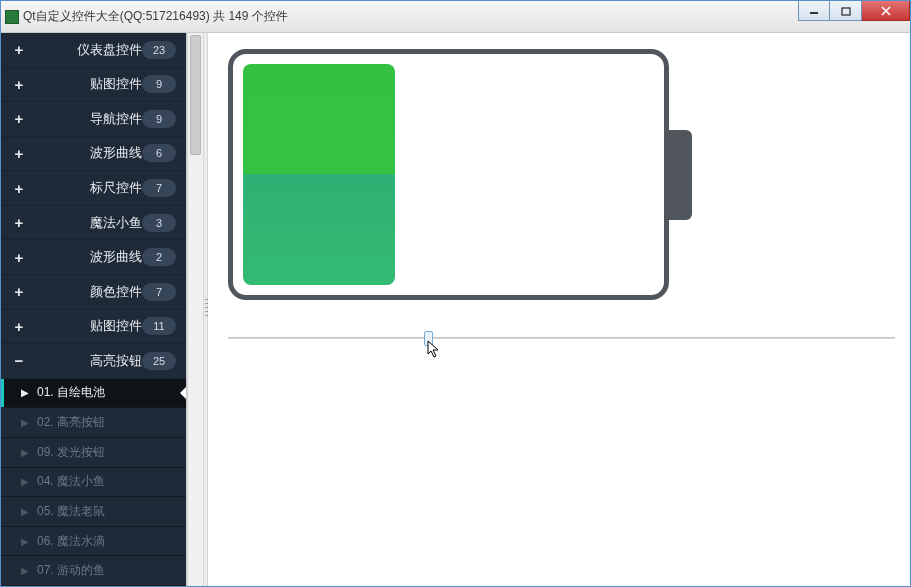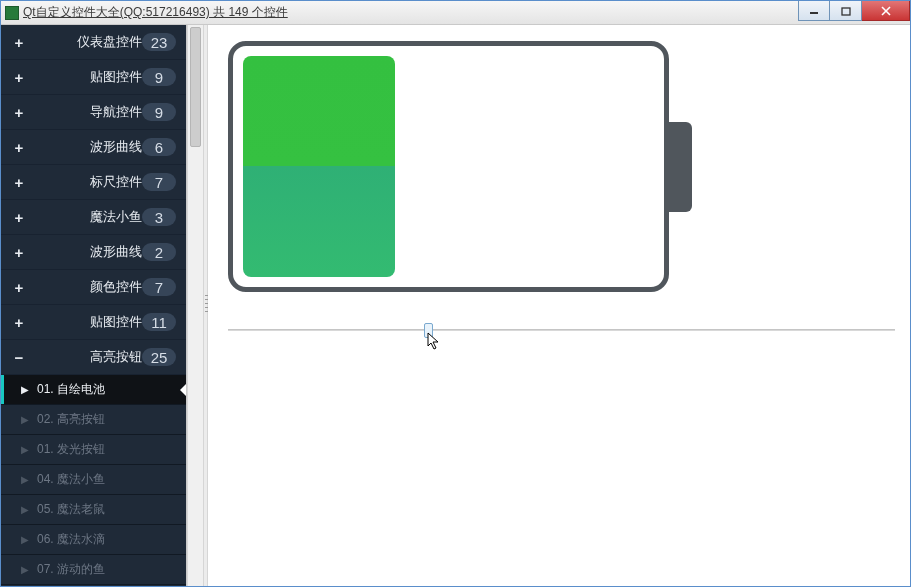--- a/index.html
+++ b/index.html
@@ -1,40 +1,40 @@
 <!DOCTYPE html>
 <html><head>
 <meta charset="utf-8">
 <style>
   html,body{margin:0;padding:0;font-family:"Microsoft YaHei","SimSun",Arial,sans-serif;font-size:13px;background:#fff;}
   *{box-sizing:border-box;}
 
   
   .window{width:911px;height:587px;border:1px solid #5a8ecb;background:#ebebeb;display:flex;flex-direction:column;position:relative;}
-  .titlebar{height:24px;background:linear-gradient(#f6f6f6,#e4e4e4);border-bottom:1px solid #c9c9c9;display:flex;align-items:center;padding-left:4px;font-size:12px;color:#3a3a3a;text-decoration:underline;}
+  .titlebar{height:32px;background:linear-gradient(#f6f6f6,#e4e4e4);border-bottom:1px solid #c9c9c9;display:flex;align-items:center;padding-left:4px;font-size:12px;color:#3a3a3a;}
   .titlebar .app-icon{width:14px;height:14px;background:#277a3a;border:1px solid #1d5a2b;margin-right:4px;}
   .win-ctrls{position:absolute;right:0;top:0;display:flex;height:20px;}
   .win-btn{width:32px;height:20px;border:1px solid #6f93b8;border-top:none;background:linear-gradient(#f0f4f9,#d6e2ef);display:flex;align-items:center;justify-content:center;font-size:12px;color:#333;}
   .win-btn+.win-btn{border-left:none;}
   .win-close{width:48px;background:linear-gradient(#e27575,#c93535);color:#fff;border-color:#a32828;}
   .win-btn svg{display:block;}
 
   
   .client{flex:1;display:flex;overflow:hidden;background:#fff;}
   .sidebar{width:186px;background:#1f2a38;color:#c5ccd6;display:flex;flex-direction:column;overflow-y:auto;position:relative;border-right:1px solid #c9c9c9;}
   .vscroll{width:16px;background:#f0f0f0;border-left:1px solid #d6d6d6;position:relative;}
   .vscroll .thumb{position:absolute;left:2px;right:2px;top:2px;height:120px;background:#cdcdcd;border:1px solid #b5b5b5;border-radius:2px;}
   .splitter{width:5px;background:#ececec;border-left:1px solid #d6d6d6;border-right:1px solid #d6d6d6;position:relative;}
   .splitter .grip{position:absolute;top:50%;left:1px;width:3px;height:22px;transform:translateY(-50%);}
   .splitter .grip span{display:block;width:3px;height:1px;background:#9a9a9a;margin-bottom:3px;}
 
   .cat{height:35px;display:flex;align-items:center;padding:0 10px;border-bottom:1px solid #182230;cursor:default;}
   .cat .sign{width:16px;font-size:15px;font-weight:bold;color:#e9edf2;text-align:center;}
   .cat .label{flex:1;margin-left:8px;color:#e9edf2;text-align:right;}
-  .cat .badge{min-width:34px;height:18px;border-radius:9px;background:#364558;color:#d6dde6;font-size:15px;display:flex;align-items:center;justify-content:center;padding:0 4px;}
+  .cat .badge{min-width:34px;height:18px;border-radius:9px;background:#364558;color:#d6dde6;font-size:11px;display:flex;align-items:center;justify-content:center;padding:0 4px;}
 
   .sub{height:30px;display:flex;align-items:center;padding-left:20px;border-bottom:1px solid #111923;color:#6c7684;font-size:12px;cursor:default;}
   .sub .caret{width:10px;color:#4c5663;margin-right:6px;font-size:10px;}
   .sub.active{background:#0f1216;color:#eceff3;position:relative;}
   .sub.active::before{content:"";position:absolute;left:0;top:0;bottom:0;width:3px;background:#18c8c2;}
   .sub.active .caret{color:#eceff3;}
   .sub.active::after{content:"";position:absolute;right:0;top:50%;transform:translateY(-50%);border:6px solid transparent;border-right-color:#fff;}
 
   .content{flex:1;background:#fff;position:relative;overflow:hidden;}
 
@@ -141,21 +141,21 @@
       <div class="sub active">
           <span class="caret">▶</span>
           <span>01. 自绘电池</span>
         </div>
       <div class="sub">
           <span class="caret">▶</span>
           <span>02. 高亮按钮</span>
         </div>
       <div class="sub">
           <span class="caret">▶</span>
-          <span>01. 发光按钮</span>
+          <span>09. 发光按钮</span>
         </div>
       <div class="sub">
           <span class="caret">▶</span>
           <span>04. 魔法小鱼</span>
         </div>
       <div class="sub">
           <span class="caret">▶</span>
           <span>05. 魔法老鼠</span>
         </div>
       <div class="sub">

